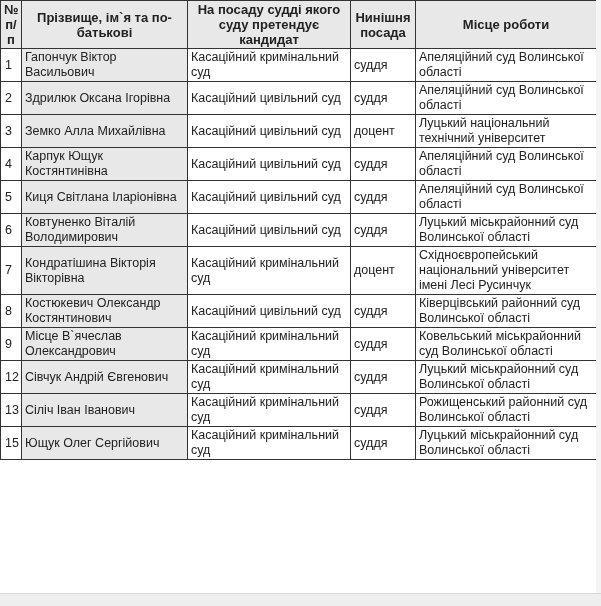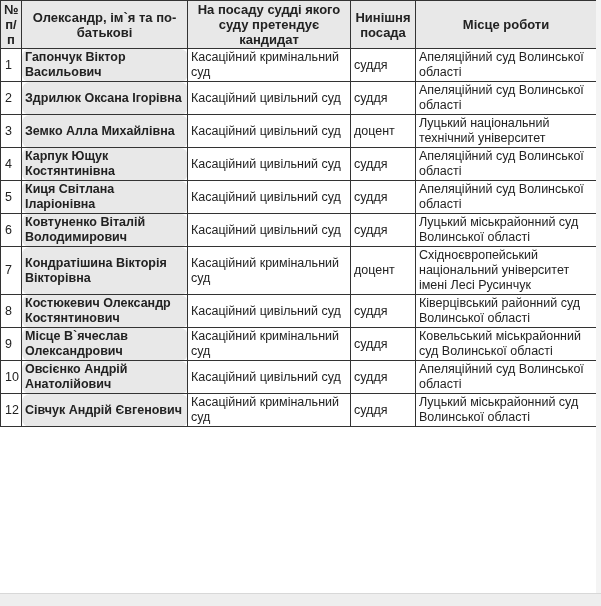--- a/index.html
+++ b/index.html
@@ -25,21 +25,21 @@
   }
   th {
     background: #e8e8e8;
     font-weight: bold;
     font-size: 13px;
     line-height: 15px;
     height: 44px;
     color: #222;
   }
   td.num { text-align: left; padding-left: 4px; }
-  td.name { background: #e8e8e8; font-weight: bold; border-radius: 8px; }
+  td.name { background: #e8e8e8; font-weight: normal; }
   td.court { }
   td.pos { }
   td.work { }
   tr.r3 td { height: 45px; }
   .col-num { width: 21px; }
   .col-name { width: 166px; }
   .col-court { width: 163px; }
   .col-pos { width: 65px; }
   .col-work { width: 181px; }
   .bottom-bar {
@@ -58,21 +58,21 @@
     <colgroup>
       <col class="col-num">
         <col class="col-name">
         <col class="col-court">
         <col class="col-pos">
         <col class="col-work">
     </colgroup>
     <thead>
       <tr>
         <th>№ п/п</th>
-        <th>Олександр, ім`я та по-батькові</th>
+        <th>Прізвище, ім`я та по-батькові</th>
         <th>На посаду судді якого суду претендує кандидат</th>
         <th>Нинішня посада</th>
         <th>Місце роботи</th>
       </tr>
     </thead>
     <tbody id="tbody">
         <tr>
           <td class="num">1</td>
           <td class="name">Гапончук Віктор Васильович</td>
           <td class="court">Касаційний кримінальний суд</td>
@@ -129,29 +129,36 @@
           <td class="work">Ківерцівський районний суд Волинської області</td>
         </tr>
         <tr>
           <td class="num">9</td>
           <td class="name">Місце В`ячеслав Олександрович</td>
           <td class="court">Касаційний кримінальний суд</td>
           <td class="pos">суддя</td>
           <td class="work">Ковельський міськрайонний суд Волинської області</td>
         </tr>
         <tr>
-          <td class="num">10</td>
-          <td class="name">Овсієнко Андрій Анатолійович</td>
-          <td class="court">Касаційний цивільний суд</td>
+          <td class="num">12</td>
+          <td class="name">Сівчук Андрій Євгенович</td>
+          <td class="court">Касаційний кримінальний суд</td>
           <td class="pos">суддя</td>
-          <td class="work">Апеляційний суд Волинської області</td>
+          <td class="work">Луцький міськрайонний суд Волинської області</td>
         </tr>
         <tr>
-          <td class="num">12</td>
-          <td class="name">Сівчук Андрій Євгенович</td>
+          <td class="num">13</td>
+          <td class="name">Сіліч Іван Іванович</td>
+          <td class="court">Касаційний кримінальний суд</td>
+          <td class="pos">суддя</td>
+          <td class="work">Рожищенський районний суд Волинської області</td>
+        </tr>
+        <tr>
+          <td class="num">15</td>
+          <td class="name">Ющук Олег Сергійович</td>
           <td class="court">Касаційний кримінальний суд</td>
           <td class="pos">суддя</td>
           <td class="work">Луцький міськрайонний суд Волинської області</td>
         </tr>
       </tbody>
   </table>
   <div class="right-edge"></div>
   <div class="bottom-bar"></div>
 </div>
 

